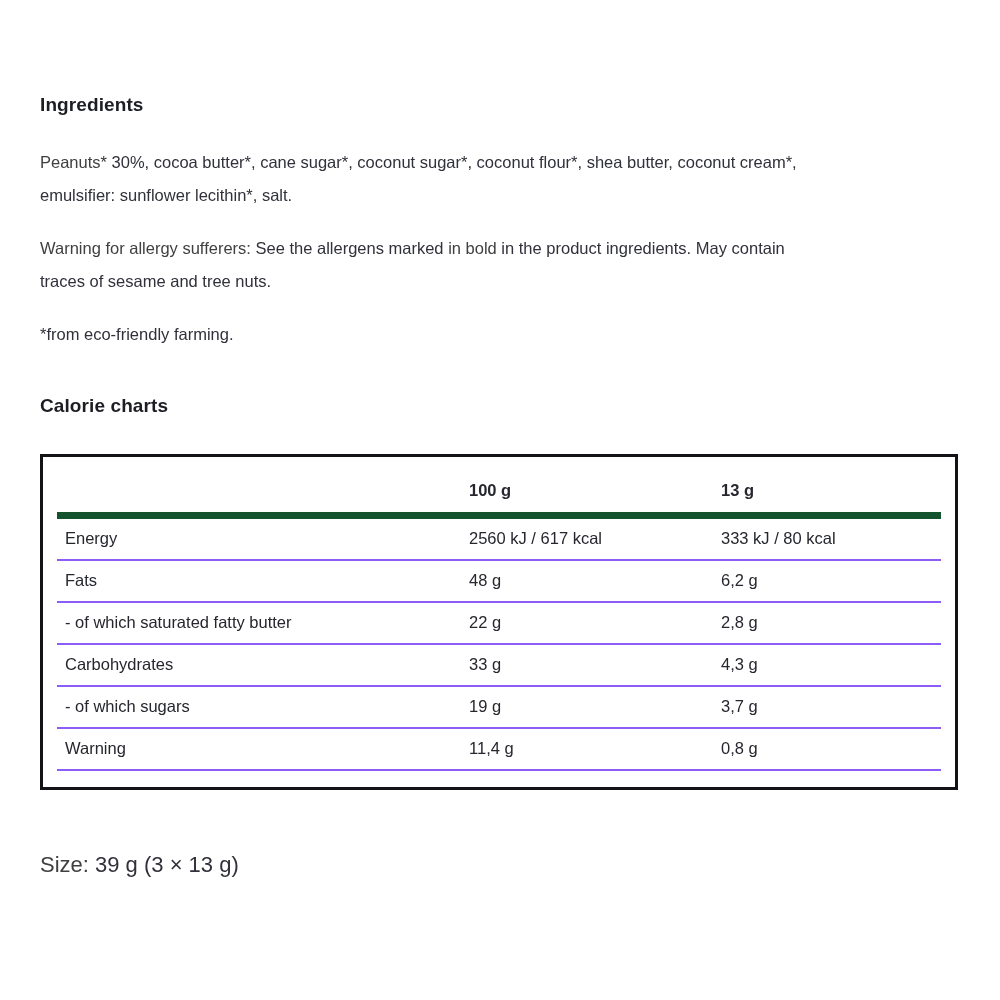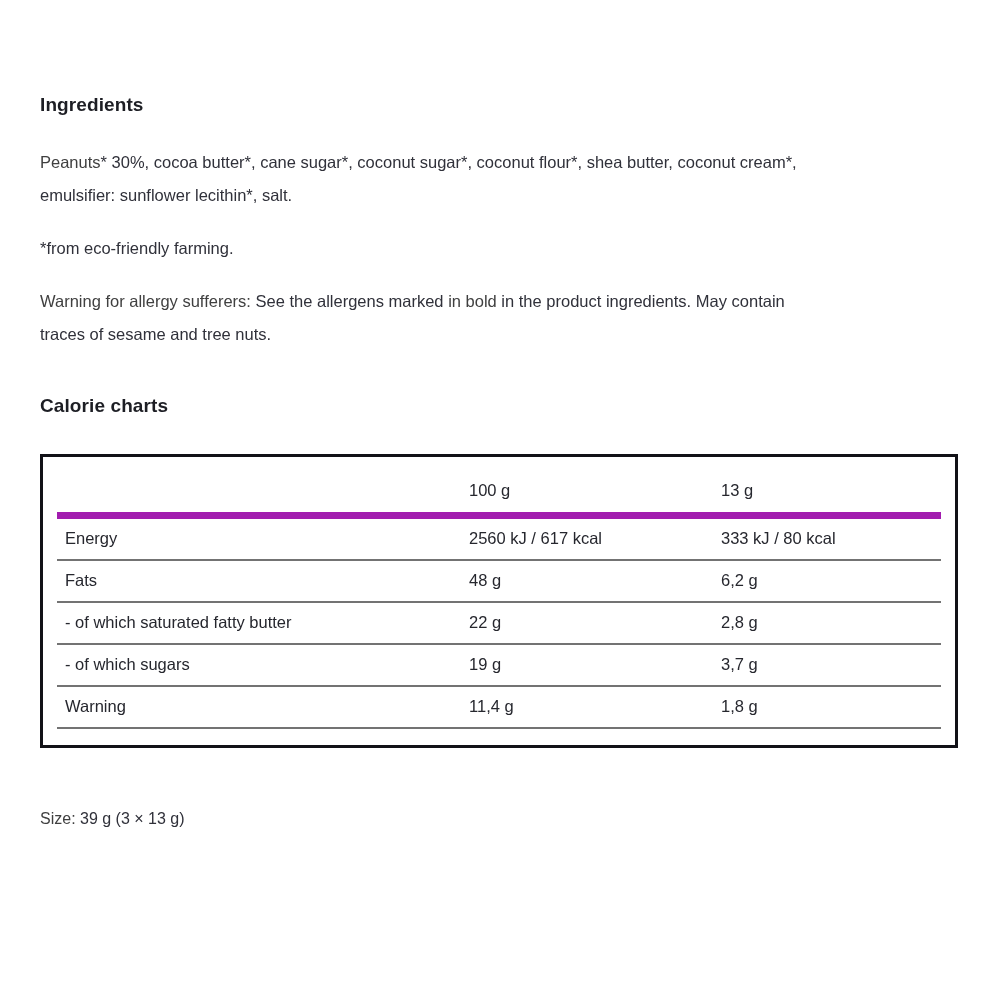--- a/index.html
+++ b/index.html
@@ -47,51 +47,51 @@
     width: 100%;
     border-collapse: collapse;
     font-size: 16.5px;
     color: #26272e;
     table-layout: fixed;
   }
   table.nutrition-table col.c1 { width: 412px; }
   table.nutrition-table col.c2 { width: 252px; }
   table.nutrition-table th {
     text-align: left;
-    font-weight: 400;
+    font-weight: 700;
     padding: 24px 0 12px 0;
-    border-bottom: 7px solid #a21caf;
+    border-bottom: 7px solid #14532d;
   }
   table.nutrition-table th.row-head-col { padding-left: 8px; }
   table.nutrition-table td {
     padding: 10px 0 11px 0;
-    border-bottom: 2px solid #737373;
+    border-bottom: 2px solid #8b5cf6;
     font-weight: 400;
   }
   table.nutrition-table td.row-label { padding-left: 8px; }
   table.nutrition-table tr.last-row td { border-bottom: none; padding-bottom: 14px; }
 
   .size-line {
     margin-top: 62px;
-    font-size: 16px;
+    font-size: 22px;
     color: #30313a;
   }
 </style>
 </head>
 <body>
 
 <div class="page">
 
   <h2 class="section-heading">Ingredients</h2>
 
   <p class="text-block mt-para"><span class="bold">Peanuts</span><span>* 30%, cocoa butter*, cane sugar*, coconut sugar*, coconut flour*, shea butter, coconut cream*, emulsifier: sunflower lecithin*, salt.</span></p>
 
+  <p class="text-block mt-small"><span class="bold">Warning for allergy sufferers:</span><span> See the allergens marked </span><span class="bold">in bold</span><span> in the product ingredients. May contain traces of sesame and tree nuts.</span></p>
+
   <p class="text-block mt-small">*from eco-friendly farming.</p>
-
-  <p class="text-block mt-small"><span class="bold">Warning for allergy sufferers:</span><span> See the allergens marked </span><span class="bold">in bold</span><span> in the product ingredients. May contain traces of sesame and tree nuts.</span></p>
 
   <h2 class="section-heading calorie-heading">Calorie charts</h2>
 
   <div class="nutrition-box">
     <table class="nutrition-table">
       <colgroup>
           <col class="c1">
           <col class="c2">
           <col class="c3">
         </colgroup>
@@ -112,28 +112,33 @@
           <td class="row-label">Fats</td>
           <td>48 g</td>
           <td>6,2 g</td>
         </tr>
         <tr>
           <td class="row-label">- of which saturated fatty butter</td>
           <td>22 g</td>
           <td>2,8 g</td>
         </tr>
         <tr>
+          <td class="row-label">Carbohydrates</td>
+          <td>33 g</td>
+          <td>4,3 g</td>
+        </tr>
+        <tr>
           <td class="row-label">- of which sugars</td>
           <td>19 g</td>
           <td>3,7 g</td>
         </tr>
         <tr>
           <td class="row-label">Warning</td>
           <td>11,4 g</td>
-          <td>1,8 g</td>
+          <td>0,8 g</td>
         </tr>
       </tbody>
     </table>
   </div>
 
   <p class="size-line"><span class="bold">Size:</span><span> 39 g (3 × 13 g)</span></p>
 
 </div>
 
 </body></html>

